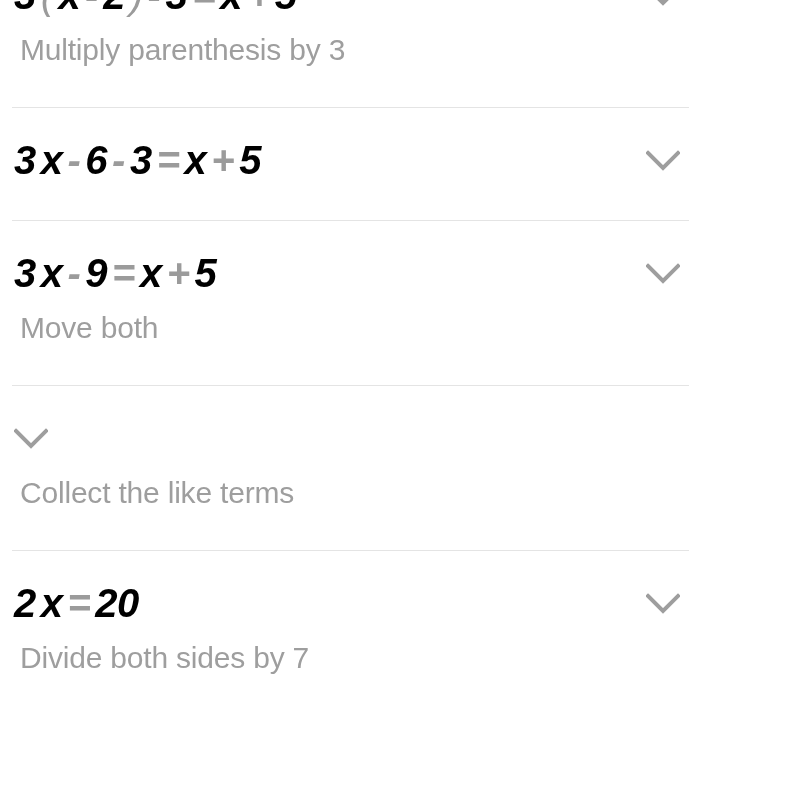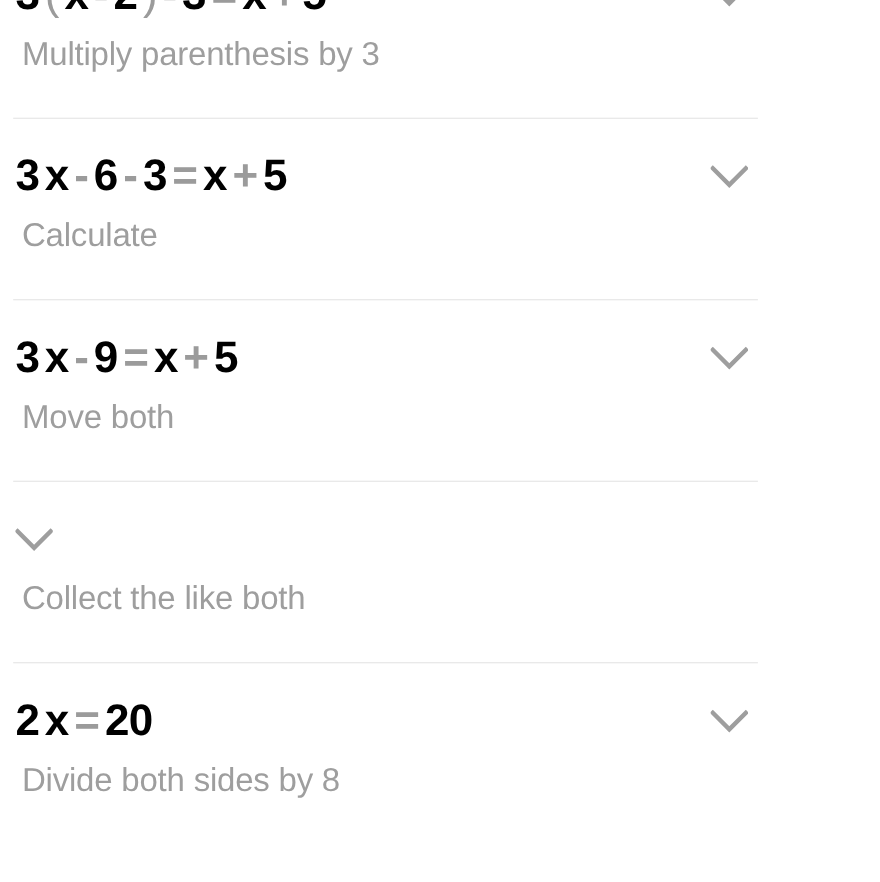--- a/index.html
+++ b/index.html
@@ -34,20 +34,21 @@
     margin-top: -27px;
   }
 
   .step-head {
     position: relative;
     display: flex;
     align-items: flex-start;
     justify-content: space-between;
     padding: 0 26px 0 14px;
     min-height: 44px;
+    font-style: italic;
   }
 
   .equation {
     font-family: "Liberation Sans", "DejaVu Sans", sans-serif;
     font-size: 40px;
     font-weight: bold;
     color: #000000;
     letter-spacing: -0.5px;
     line-height: 44px;
     white-space: nowrap;
@@ -122,23 +123,20 @@
     <div class="step-row">
       <div class="spacer-30"></div>
       <div class="step-head">
         <div class="equation" title="3x-6-3 = x+5"><span>3</span><span class="sp"></span><span>x</span><span class="sp"></span><span class="op">-</span><span class="sp"></span><span>6</span><span class="sp"></span><span class="op">-</span><span class="sp"></span><span>3</span><span class="sp"></span><span class="op">=</span><span class="sp"></span><span>x</span><span class="sp"></span><span class="op">+</span><span class="sp"></span><span>5</span></div>
         <div class="chevron-wrap">
           <svg width="34" height="22" viewBox="0 0 34 22">
             <path d="M2 3 L17 18 L32 3" fill="none" stroke="#9e9e9e" stroke-width="4" stroke-linecap="square" stroke-linejoin="miter"></path>
           </svg>
         </div>
       </div>
-      <div class="step-desc">
-        <div class="desc-line">Calculate</div>
-      </div>
       <div class="spacer-38"></div>
     </div>
     <div class="divider"></div>
     <div class="step-row">
       <div class="spacer-30"></div>
       <div class="step-head">
         <div class="equation" title="3x-9 = x+5"><span>3</span><span class="sp"></span><span>x</span><span class="sp"></span><span class="op">-</span><span class="sp"></span><span>9</span><span class="sp"></span><span class="op">=</span><span class="sp"></span><span>x</span><span class="sp"></span><span class="op">+</span><span class="sp"></span><span>5</span></div>
         <div class="chevron-wrap">
           <svg width="34" height="22" viewBox="0 0 34 22">
             <path d="M2 3 L17 18 L32 3" fill="none" stroke="#9e9e9e" stroke-width="4" stroke-linecap="square" stroke-linejoin="miter"></path>
@@ -154,33 +152,33 @@
     <div class="step-row">
       <div class="spacer-30"></div>
       <div class="step-head">
         <div class="chevron-wrap">
           <svg width="34" height="22" viewBox="0 0 34 22">
             <path d="M2 3 L17 18 L32 3" fill="none" stroke="#9e9e9e" stroke-width="4" stroke-linecap="square" stroke-linejoin="miter"></path>
           </svg>
         </div>
       </div>
       <div class="step-desc">
-        <div class="desc-line">Collect the like both</div>
+        <div class="desc-line">Collect the like terms</div>
       </div>
       <div class="spacer-38"></div>
     </div>
     <div class="divider"></div>
     <div class="step-row">
       <div class="spacer-30"></div>
       <div class="step-head">
         <div class="equation" title="2x = 14"><span>2</span><span class="sp"></span><span>x</span><span class="sp"></span><span class="op">=</span><span class="sp"></span><span>20</span></div>
         <div class="chevron-wrap">
           <svg width="34" height="22" viewBox="0 0 34 22">
             <path d="M2 3 L17 18 L32 3" fill="none" stroke="#9e9e9e" stroke-width="4" stroke-linecap="square" stroke-linejoin="miter"></path>
           </svg>
         </div>
       </div>
       <div class="step-desc">
-        <div class="desc-line">Divide both sides by 8</div>
+        <div class="desc-line">Divide both sides by 7</div>
       </div>
       <div class="spacer-38"></div>
     </div>
   </div>
 
 </body></html>

